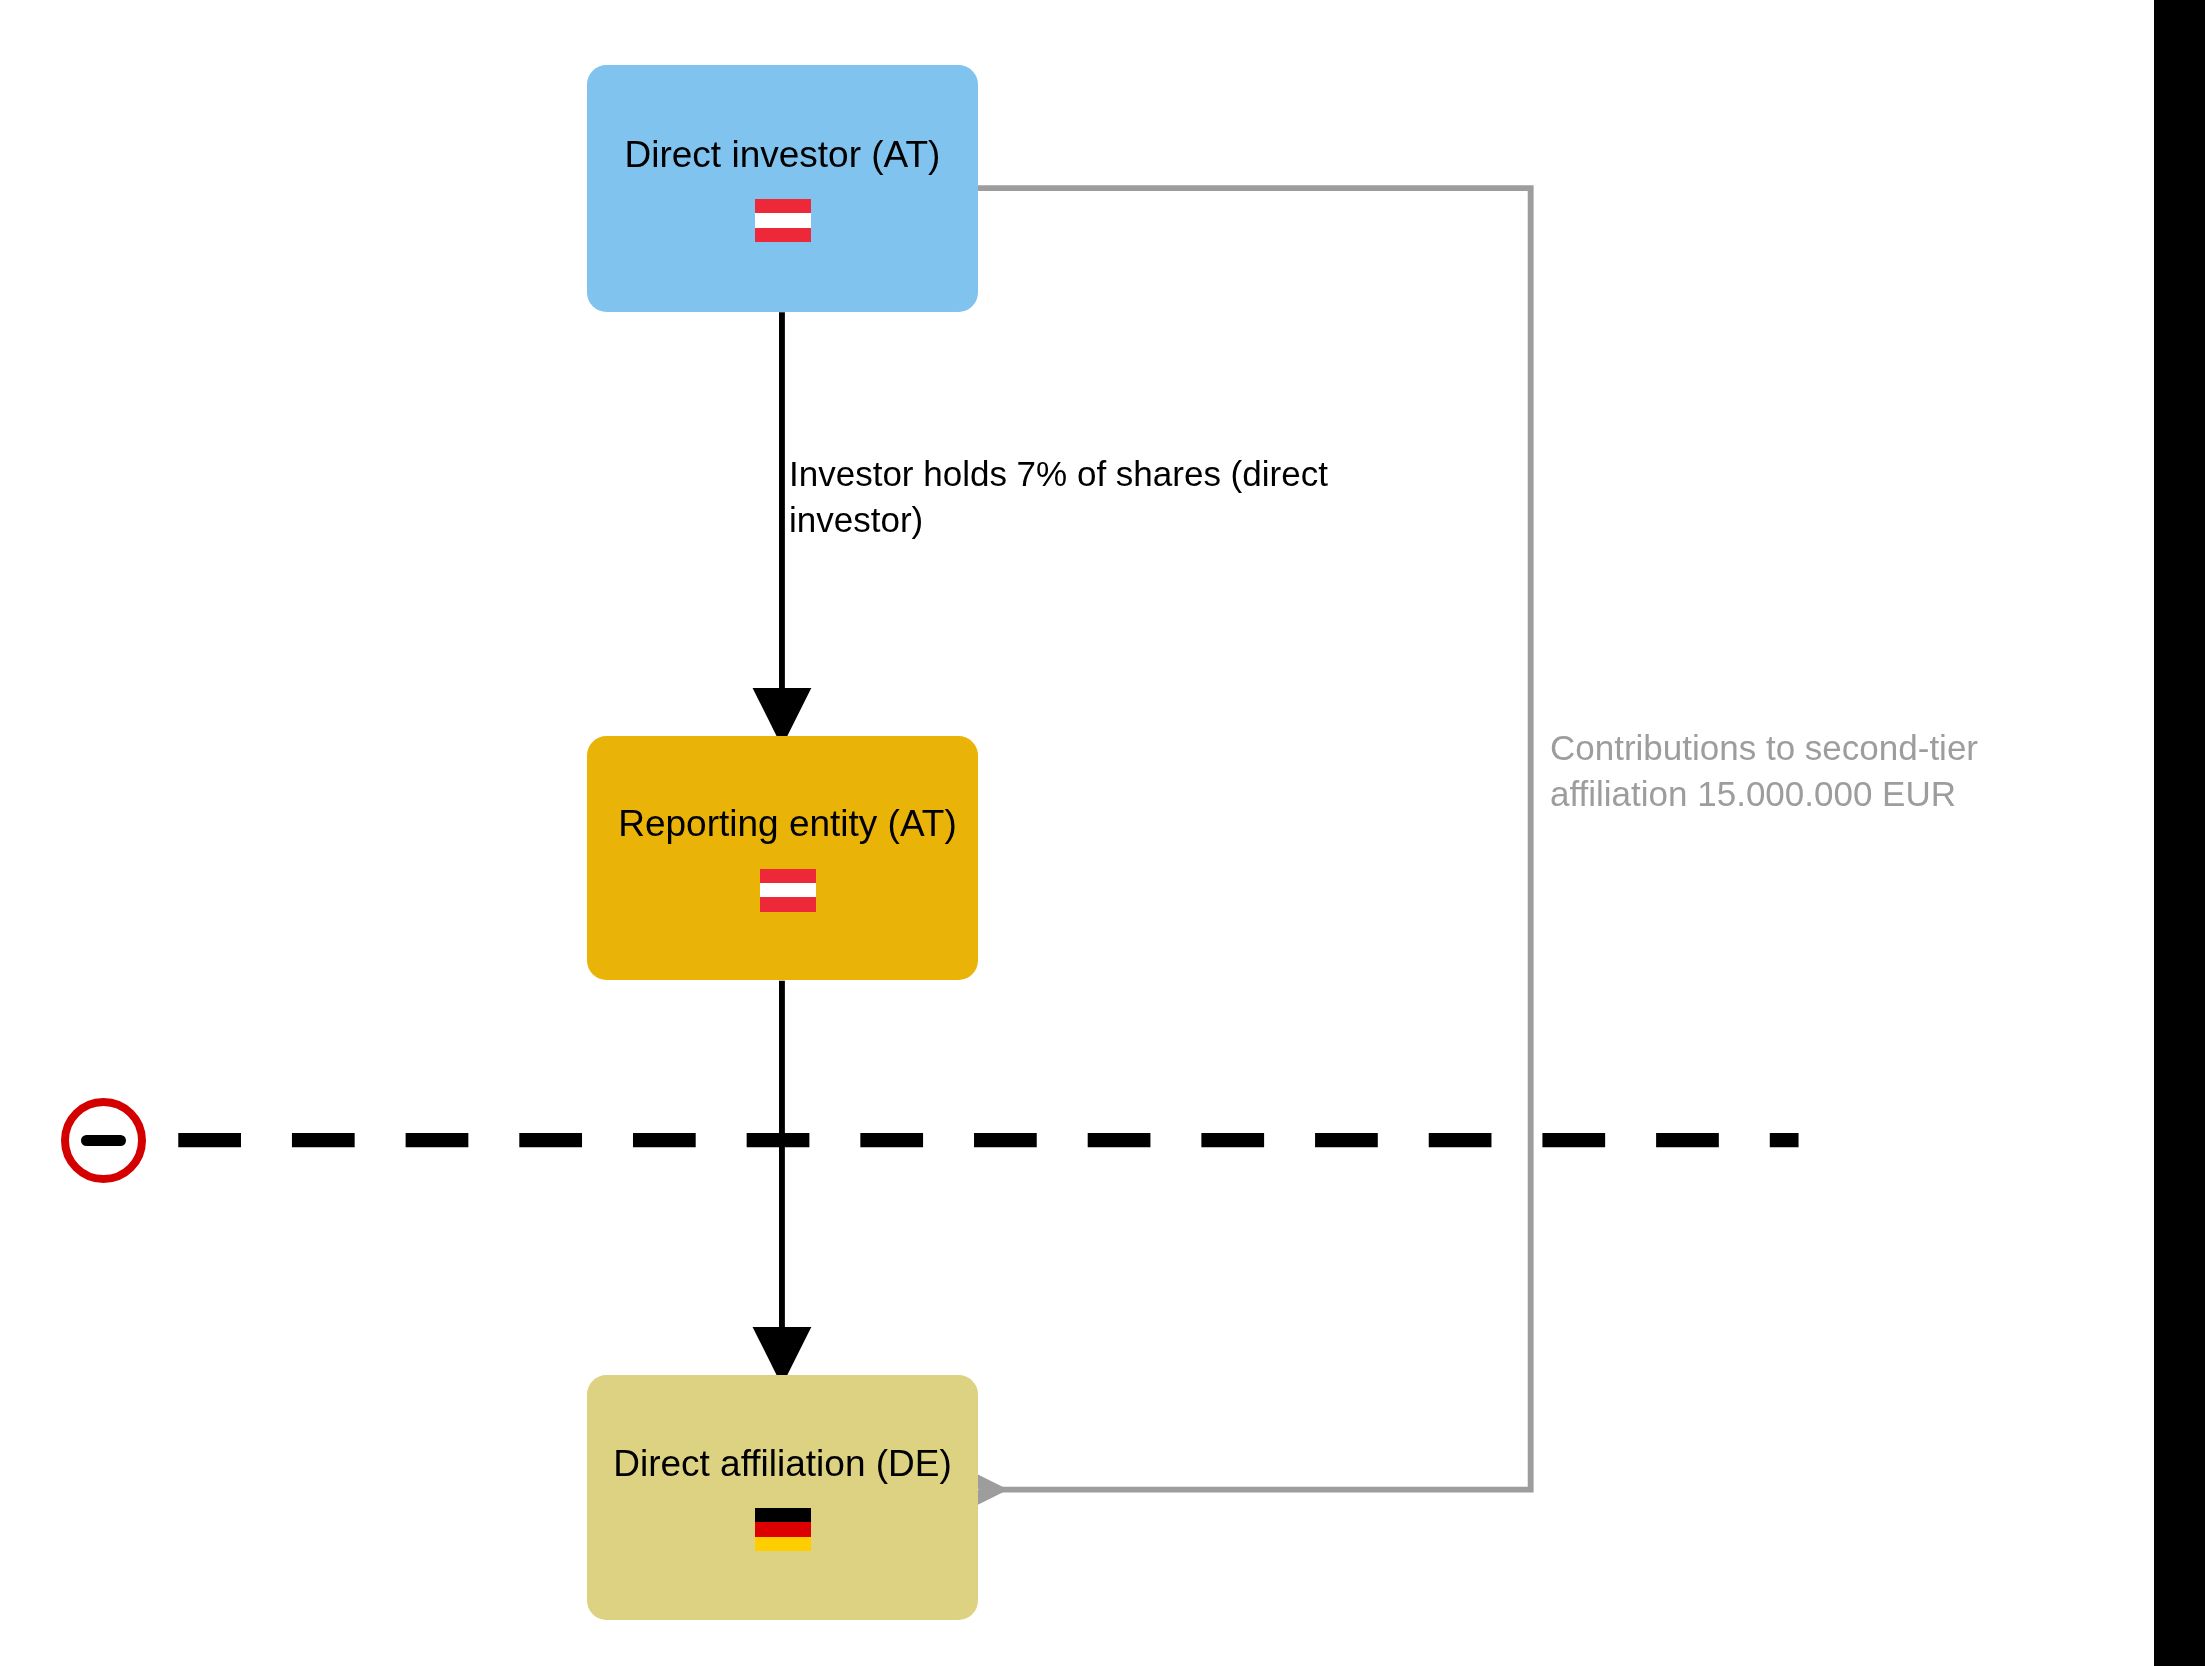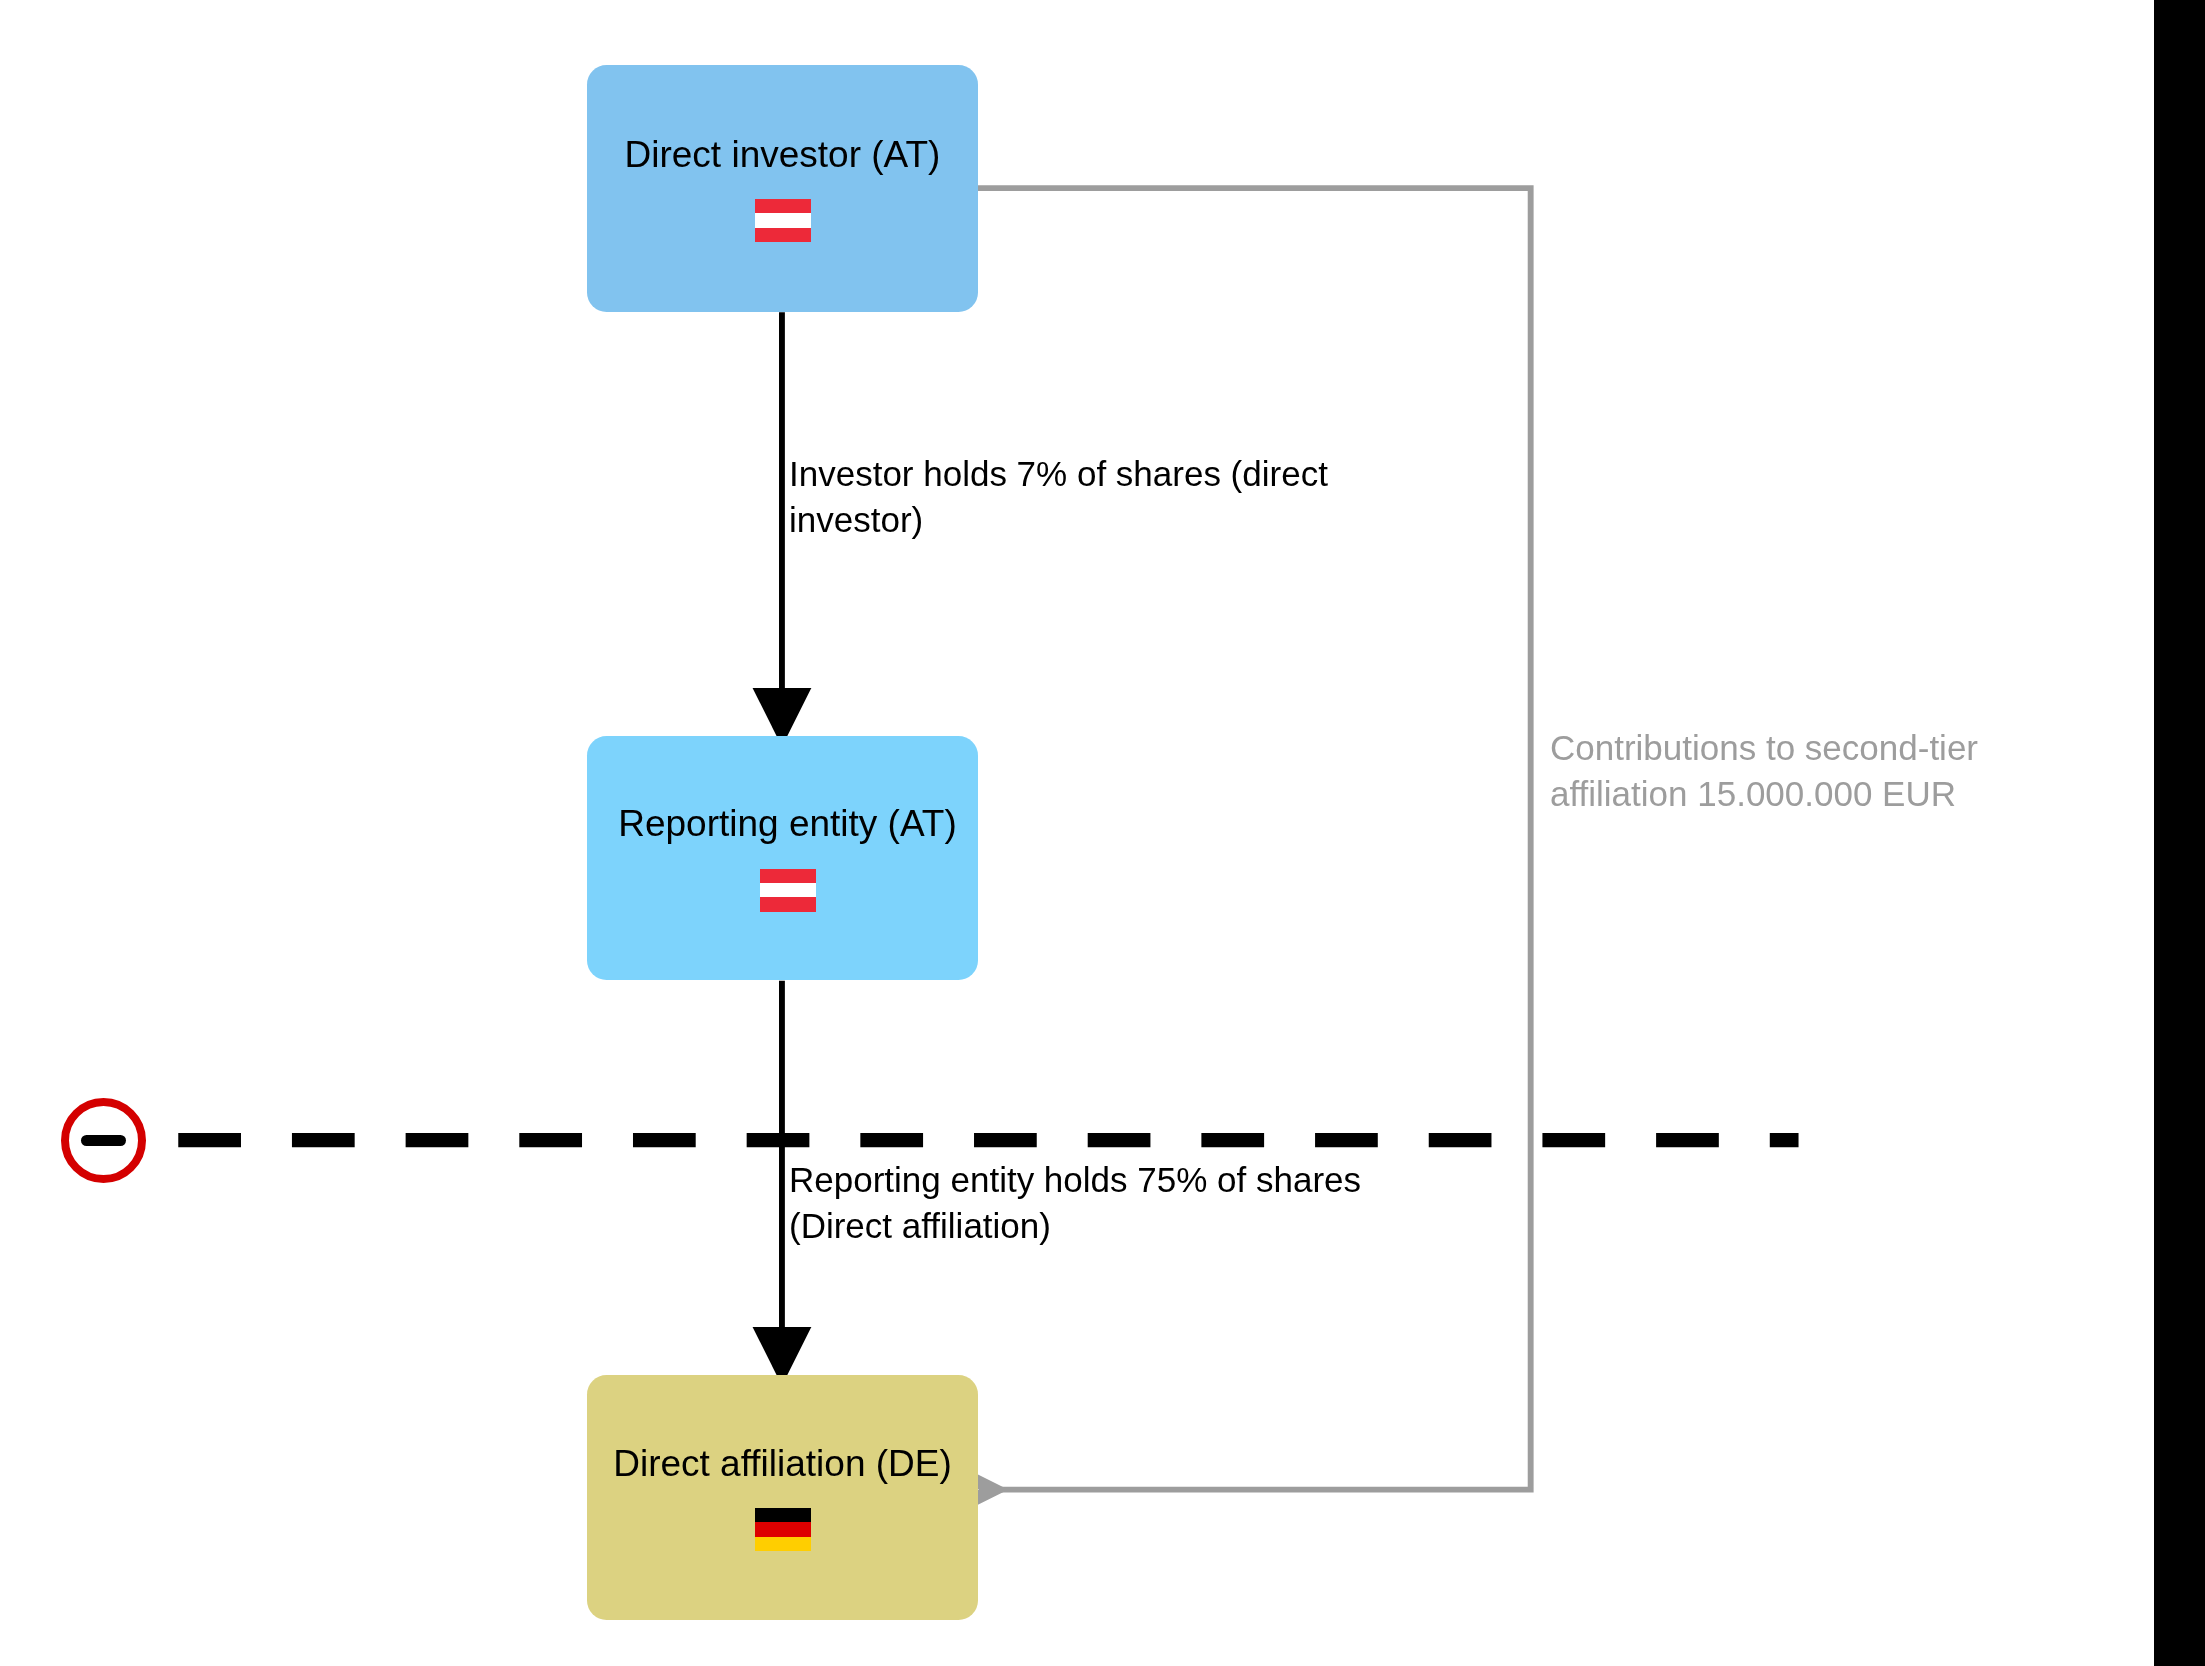--- a/index.html
+++ b/index.html
@@ -109,43 +109,41 @@
 
   <div class="node-box" style="left:559px; top:65px; width:391px; height:247px; background:#81C3EF;">
     <div class="node-label">Direct investor (AT)</div>
     <div class="flag">
       <div style="background:#ED2939;"></div>
       <div style="background:#FFFFFF;"></div>
       <div style="background:#ED2939;"></div>
     </div>
   </div>
 
-  <div class="node-box" style="left:559px; top:736px; width:391px; height:244px; background:#7dd3fc;padding-left:10px;">
+  <div class="node-box" style="left:559px; top:736px; width:391px; height:244px; background:#eab308;padding-left:10px;">
     <div class="node-label">Reporting entity (AT)</div>
     <div class="flag">
       <div style="background:#ED2939;"></div>
       <div style="background:#FFFFFF;"></div>
       <div style="background:#ED2939;"></div>
     </div>
   </div>
 
   <div class="node-box" style="left:559px; top:1375px; width:391px; height:245px; background:#DCD281;">
     <div class="node-label">Direct affiliation (DE)</div>
     <div class="flag">
       <div style="background:#000000;"></div>
       <div style="background:#DD0000;"></div>
       <div style="background:#FFCE00;"></div>
     </div>
   </div>
 
   <div class="edge-label" style="left:761px; top:451px; width:693px;">Investor holds 7% of shares (direct
 investor)</div>
 
-  <div class="edge-label" style="left:761px; top:1157px; width:693px;">Reporting entity holds 75% of shares
-(Direct affiliation)</div>
 
   <div class="edge-label muted" style="left:1522px; top:725px; width:549px;">Contributions to second-tier
 affiliation 15.000.000 EUR</div>
 
   <div class="right-black-bar" style="left:2126px; width:80px;"></div>
 
 </div>
 
 
 </body></html>

